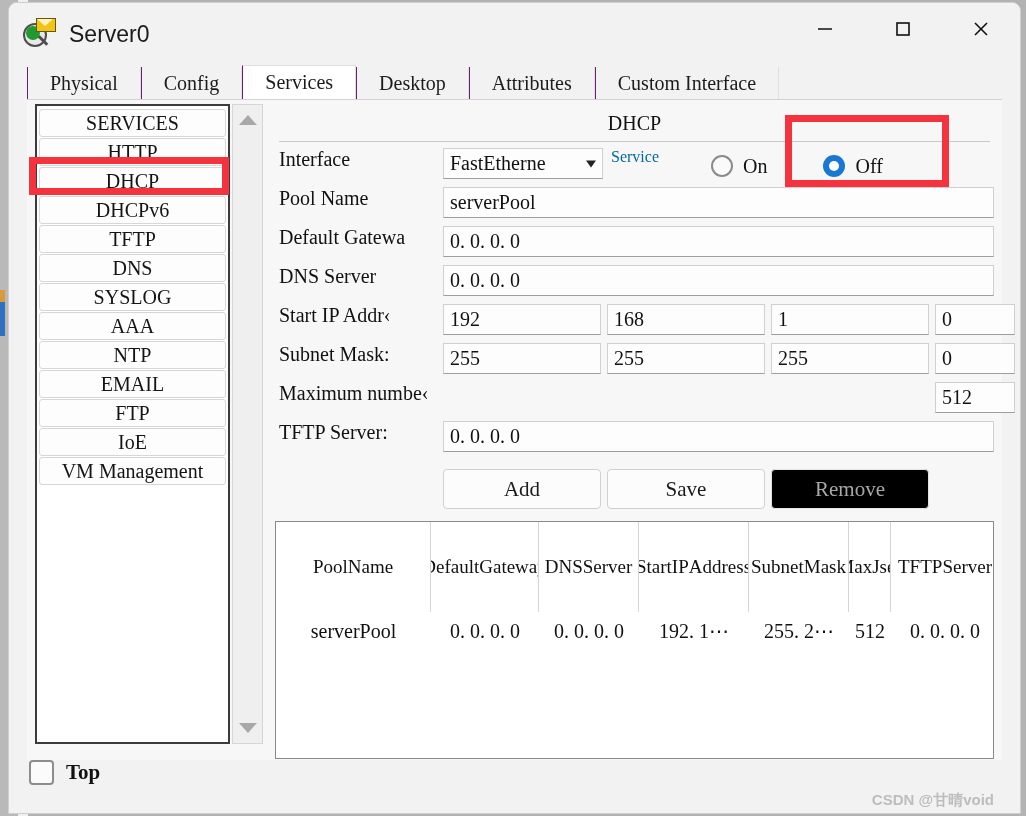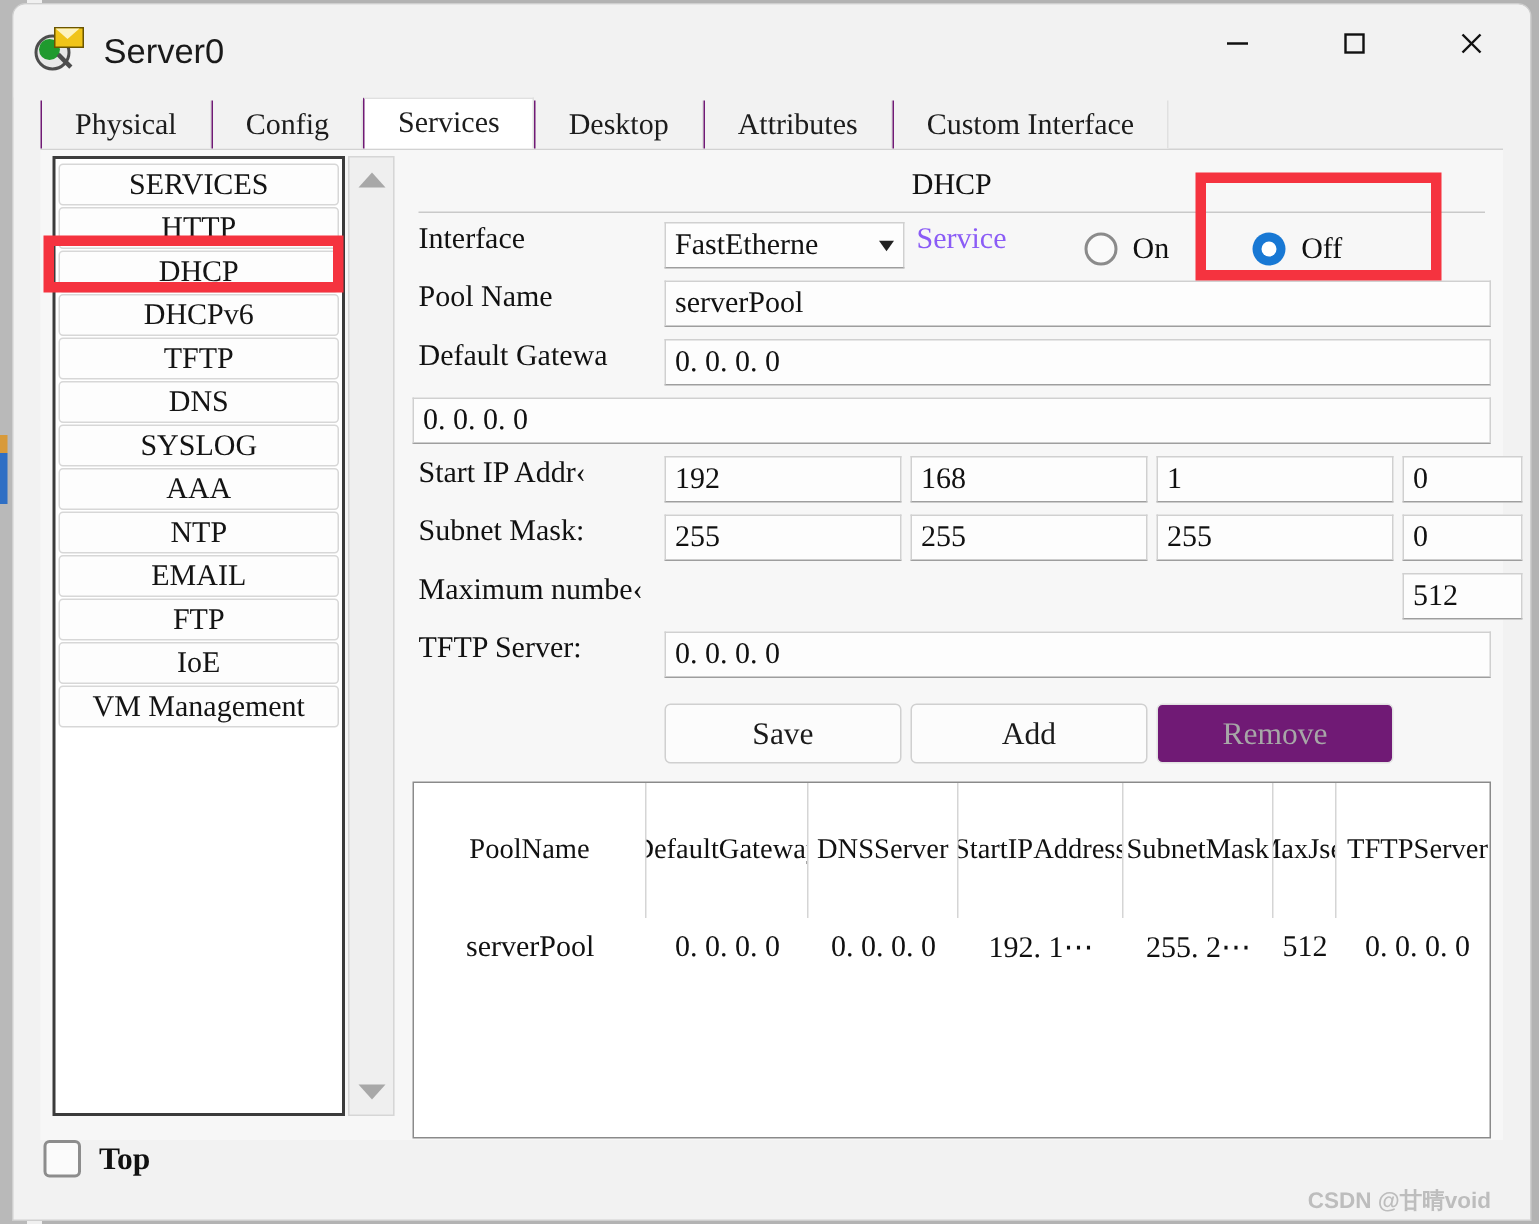--- a/index.html
+++ b/index.html
@@ -278,22 +278,22 @@
   .combo .caret {
     position: absolute;
     right: 6px; top: 50%;
     transform: translateY(-50%);
     width: 0; height: 0;
     border-left: 5px solid transparent;
     border-right: 5px solid transparent;
     border-top: 7px solid #222;
   }
   .svc-label {
-    font-size: 20px;
-    color: #8b5cf6;
+    font-size: 16px;
+    color: #0369a1;
     margin-left: 8px;
     white-space: nowrap;
   }
   .radio-group {
     display: flex;
     align-items: center;
     margin-left: 52px;
   }
   .radio {
     width: 22px; height: 22px;
@@ -346,21 +346,21 @@
     width: 158px; height: 40px;
     margin-right: 6px;
     background: #fcfcfc;
     border: 1px solid #d0d0d0;
     border-radius: 4px;
     font-size: 21px;
     color: #1a1a1a;
     display: flex; align-items: center; justify-content: center;
     box-sizing: border-box;
   }
-  .btn.disabled { color: #a7a7a7; background: #701a75; border-color: #e2e2e2; }
+  .btn.disabled { color: #a7a7a7; background: #000000; border-color: #e2e2e2; }
 
   
   .tbl {
     margin-top: 12px;
     background: #ffffff;
     border: 1px solid #8a8a8a;
     height: 238px;
     box-sizing: border-box;
     display: flex;
     flex-direction: column;
@@ -538,20 +538,21 @@
           <div class="lbl">Pool Name</div>
           <div class="field wide">serverPool</div>
         </div>
 
         <div class="row">
           <div class="lbl">Default Gatewa</div>
           <div class="field wide">0. 0. 0. 0</div>
         </div>
 
         <div class="row">
+          <div class="lbl">DNS Server</div>
           <div class="field wide">0. 0. 0. 0</div>
         </div>
 
         <div class="row">
           <div class="lbl">Start IP Addr‹</div>
           <div class="field octet">192</div>
           <div class="field octet">168</div>
           <div class="field octet">1</div>
           <div class="field octet last">0</div>
         </div>
@@ -571,22 +572,22 @@
           <div class="field octet" style="visibility:hidden"></div>
           <div class="field octet last">512</div>
         </div>
 
         <div class="row">
           <div class="lbl">TFTP Server:</div>
           <div class="field wide">0. 0. 0. 0</div>
         </div>
 
         <div class="btn-row">
+          <div class="btn">Add</div>
           <div class="btn">Save</div>
-          <div class="btn">Add</div>
           <div class="btn disabled">Remove</div>
         </div>
 
         <div class="tbl">
           <div class="tbl-head">
             <div class="th c1">
                 <div>Pool</div>
                 <div>Name</div>
               </div>
             <div class="th c2">

